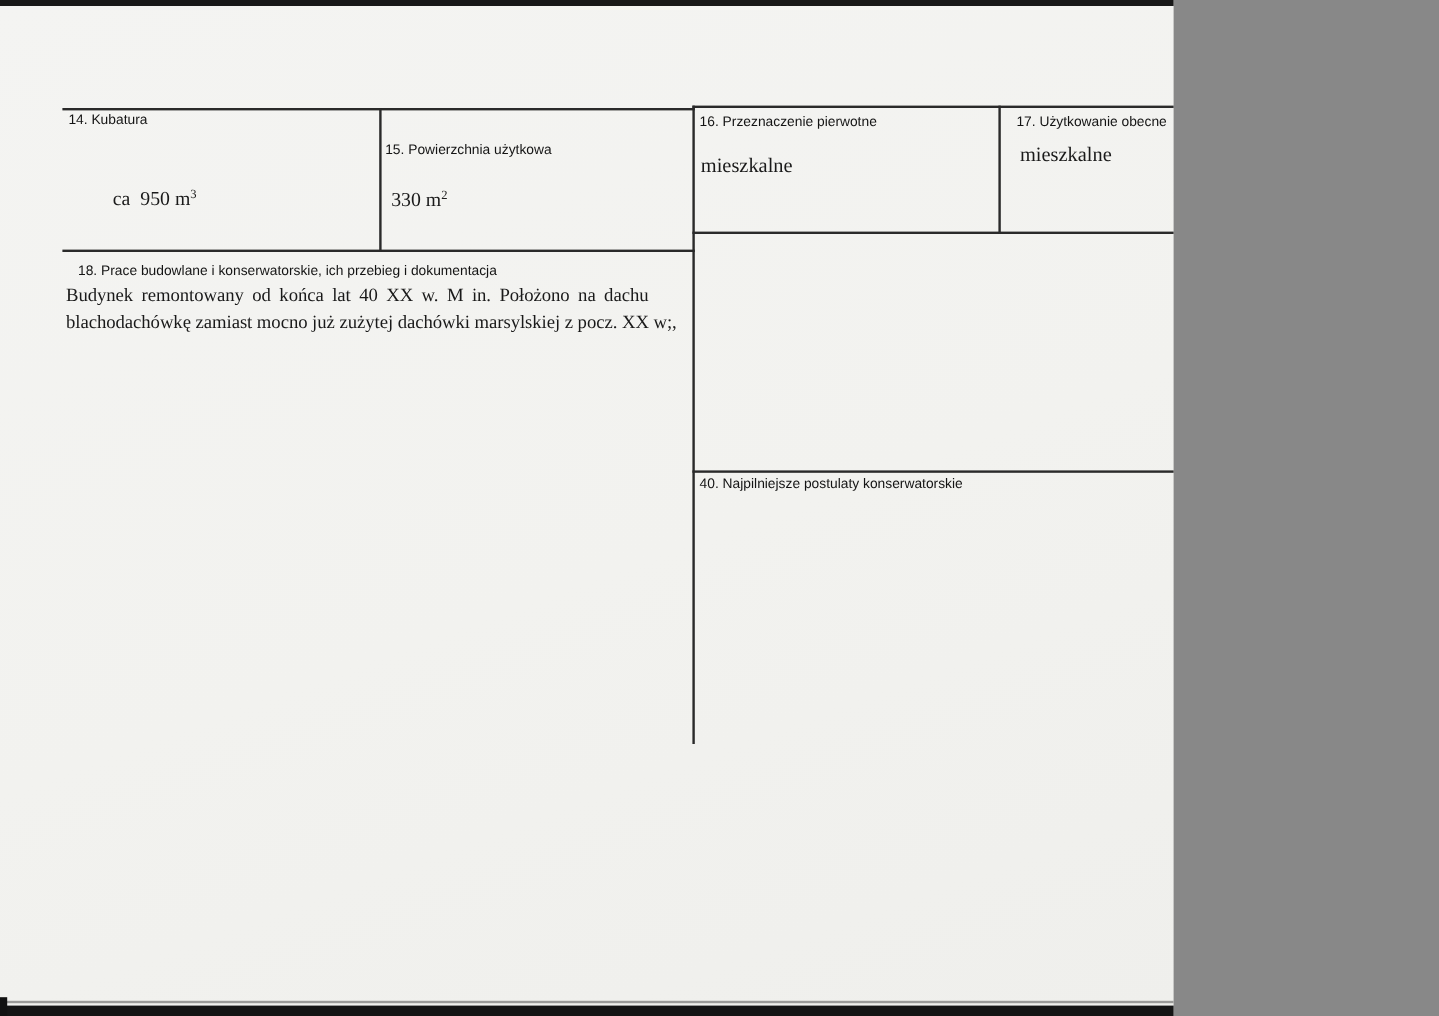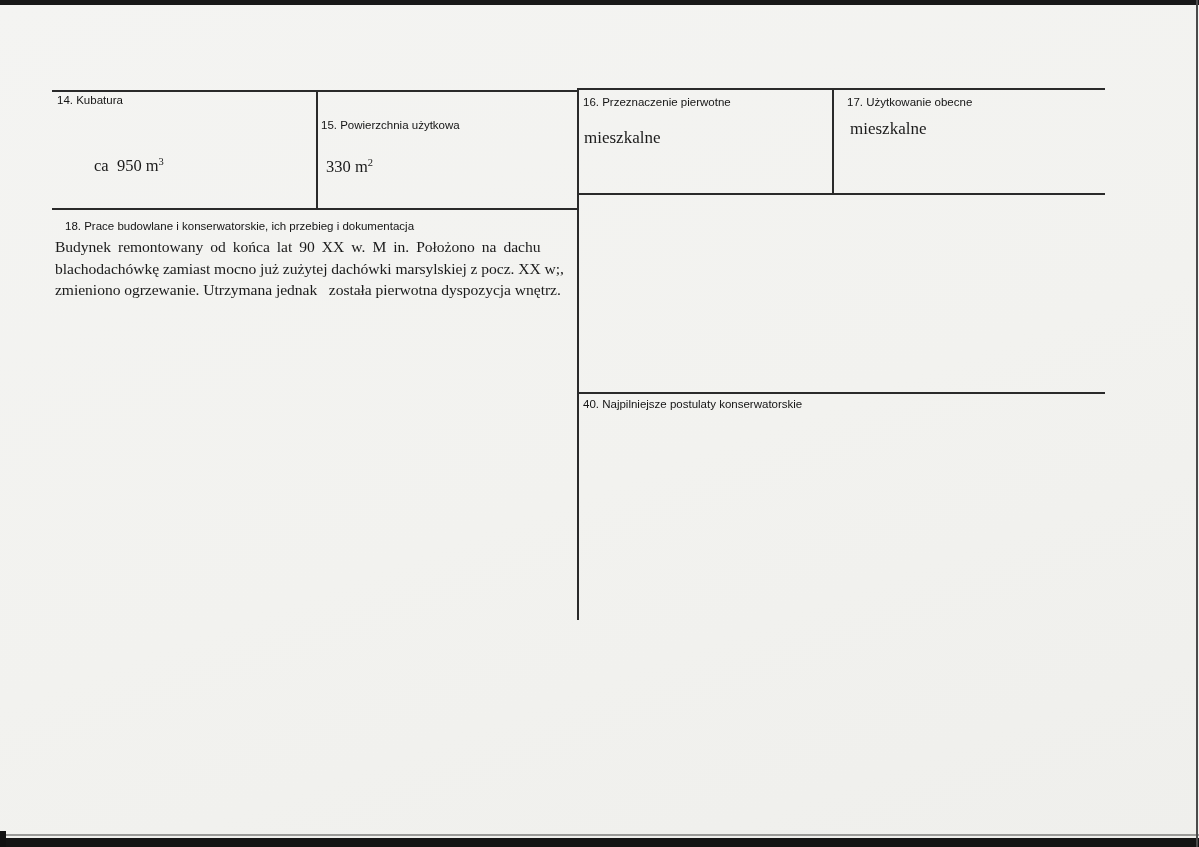--- a/index.html
+++ b/index.html
@@ -1,18 +1,18 @@
 <!DOCTYPE html>
 <html><head>
 <meta charset="utf-8">
 <style>
   html,body{margin:0;padding:0;background:#888;}
   .page{
     position:relative;
-    width:1199px;height:847px;
+    width:978px;height:847px;
     background:linear-gradient(160deg,#f4f4f2 0%,#f2f2ef 55%,#efefec 100%);
     overflow:hidden;
     font-family:"Liberation Sans",sans-serif;
     color:#161616;
   }
   
   .scan-strip-top{position:absolute;left:0;top:0;width:1199px;height:5px;background:#181818;}
   .scan-strip-bottom{position:absolute;left:0;top:838px;width:1199px;height:9px;background:#141414;}
   .scan-line-bottom{position:absolute;left:0;top:834px;width:1199px;height:2px;background:#9a9a98;}
   .scan-edge-right{position:absolute;left:1196px;top:0;width:2px;height:847px;background:#4a4a4a;}
@@ -78,21 +78,20 @@
   <div class="abs fvalue" style="left:326px;top:157px;"><span>330 m</span><sup>2</sup></div>
 
   <div class="abs flabel" style="left:583px;top:96px;">16. Przeznaczenie pierwotne</div>
   <div class="abs fvalue" style="left:584px;top:128px;font-size:17px;">mieszkalne</div>
 
   <div class="abs flabel" style="left:847px;top:96px;">17. Użytkowanie obecne</div>
   <div class="abs fvalue" style="left:850px;top:119px;font-size:17px;">mieszkalne</div>
 
   <div class="abs flabel" style="left:65px;top:208px;margin-top:12px;">18. Prace budowlane i konserwatorskie, ich przebieg i dokumentacja</div>
   <div class="abs fbody" style="left:55px;top:236px;width:519px;">
-    <div class="ln stretch">Budynek remontowany od końca lat 90 XX w. M in. Położono na dachu</div>
+    <div class="ln stretch">Budynek remontowany od końca lat 40 XX w. M in. Położono na dachu</div>
     <div class="ln">blachodachówkę zamiast mocno już zużytej dachówki marsylskiej z pocz. XX w;,</div>
-    <div class="ln">zmieniono ogrzewanie. Utrzymana jednak   została pierwotna dyspozycja wnętrz.</div>
   </div>
 
 
   <div class="abs flabel" style="left:583px;top:398px;">40. Najpilniejsze postulaty konserwatorskie</div>
 
 </div>
 
 </body></html>

